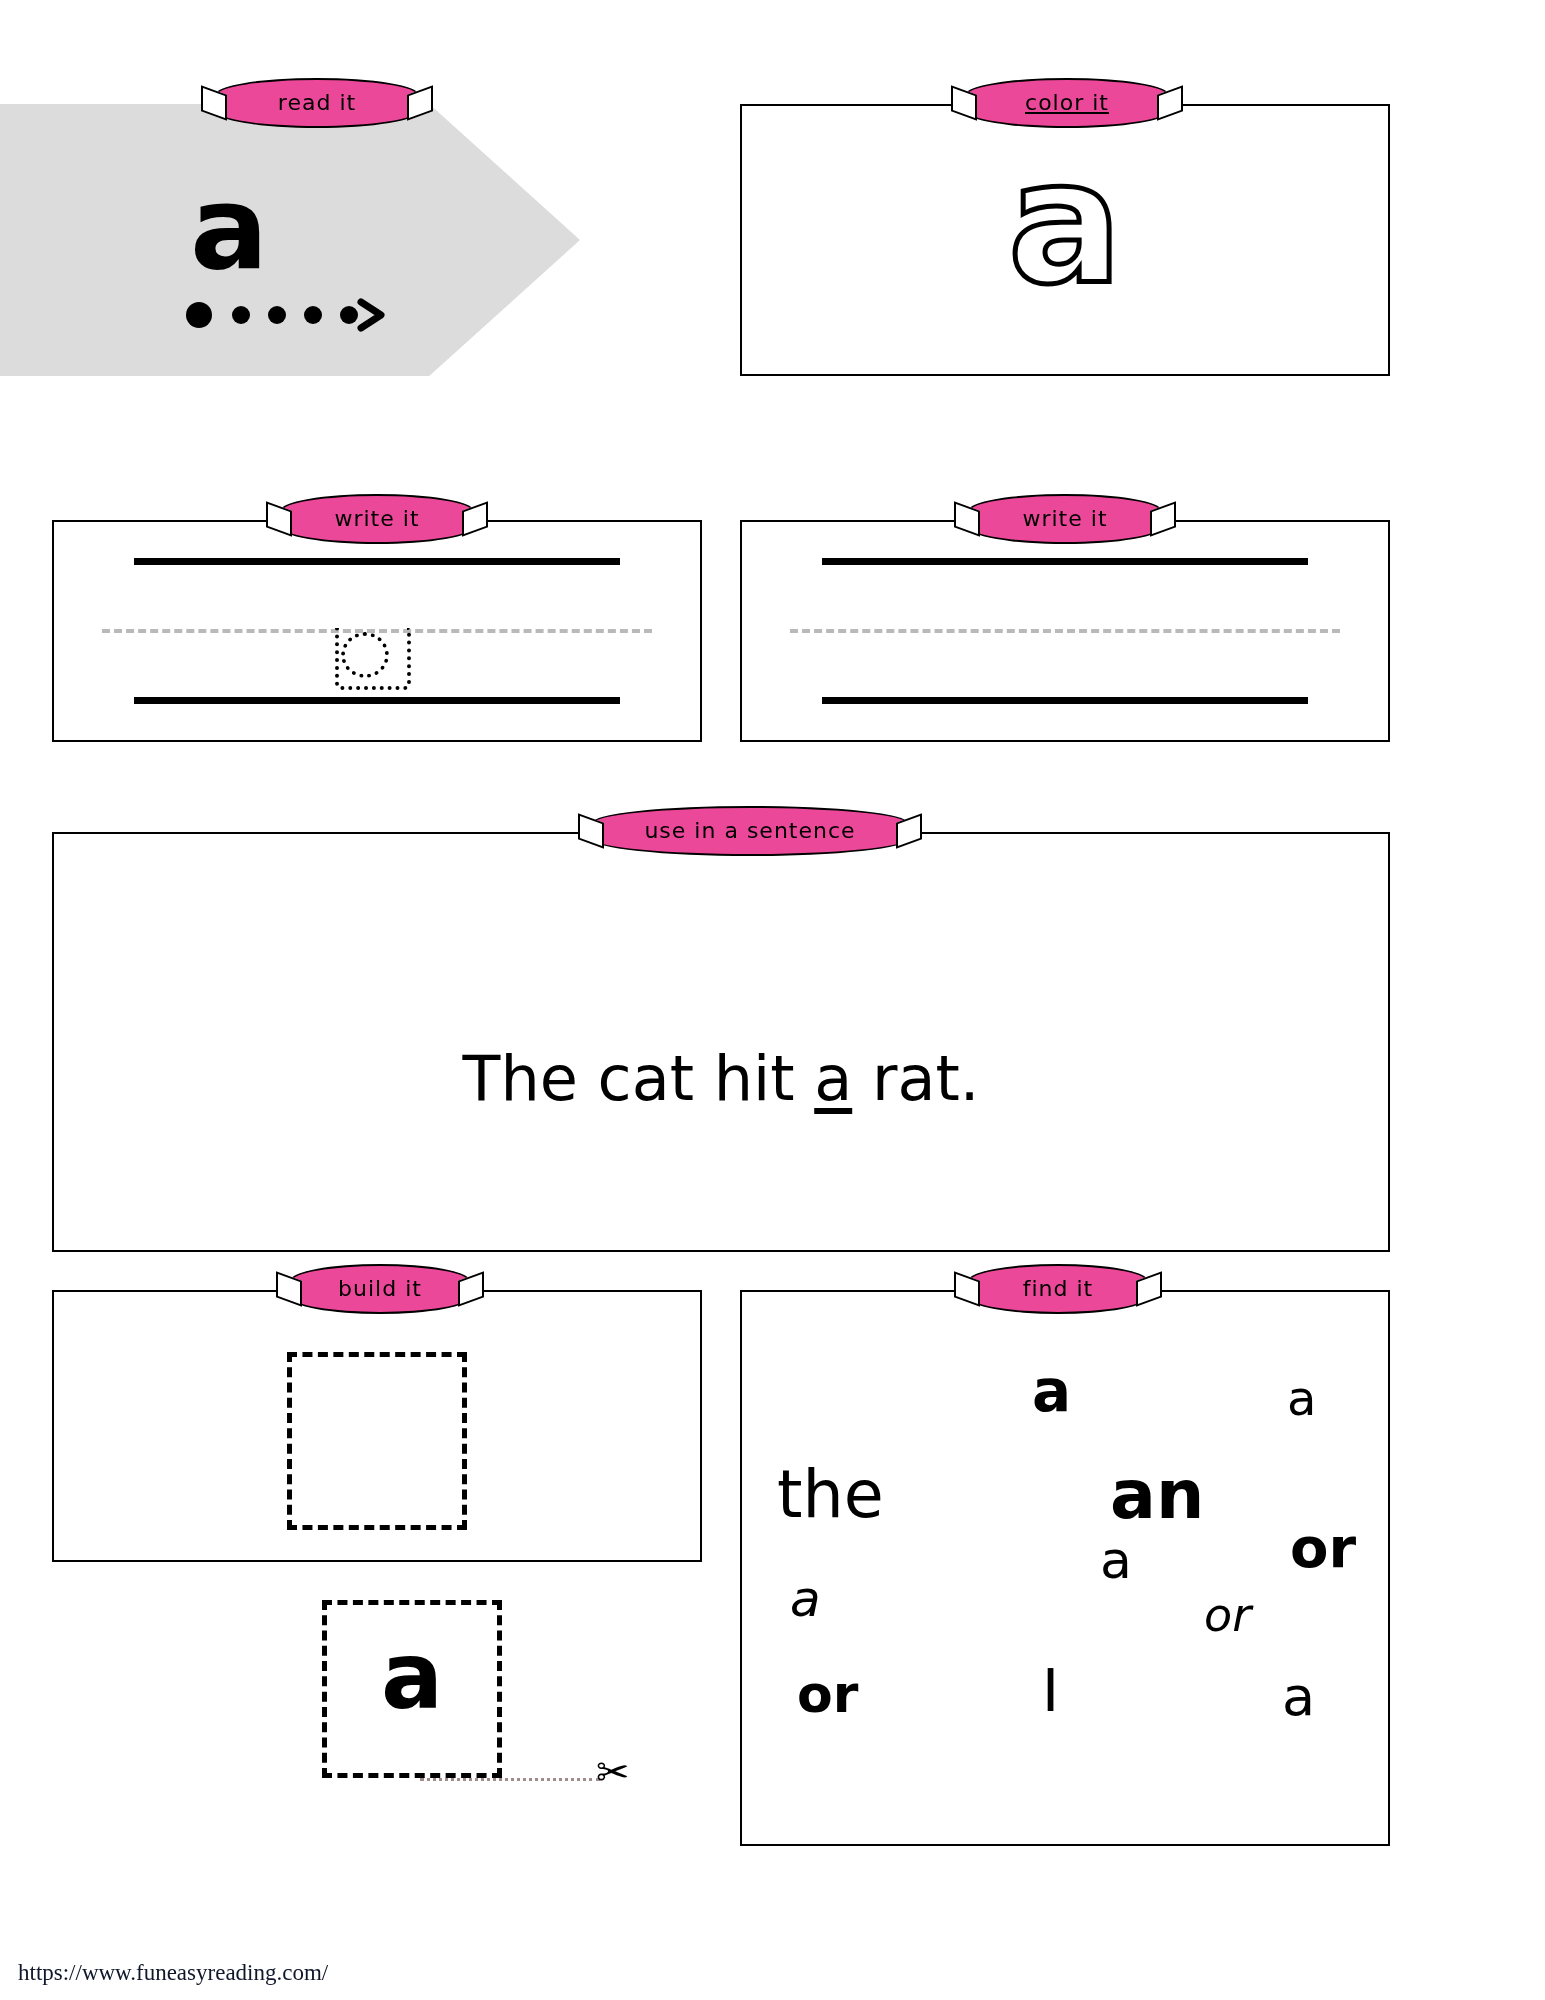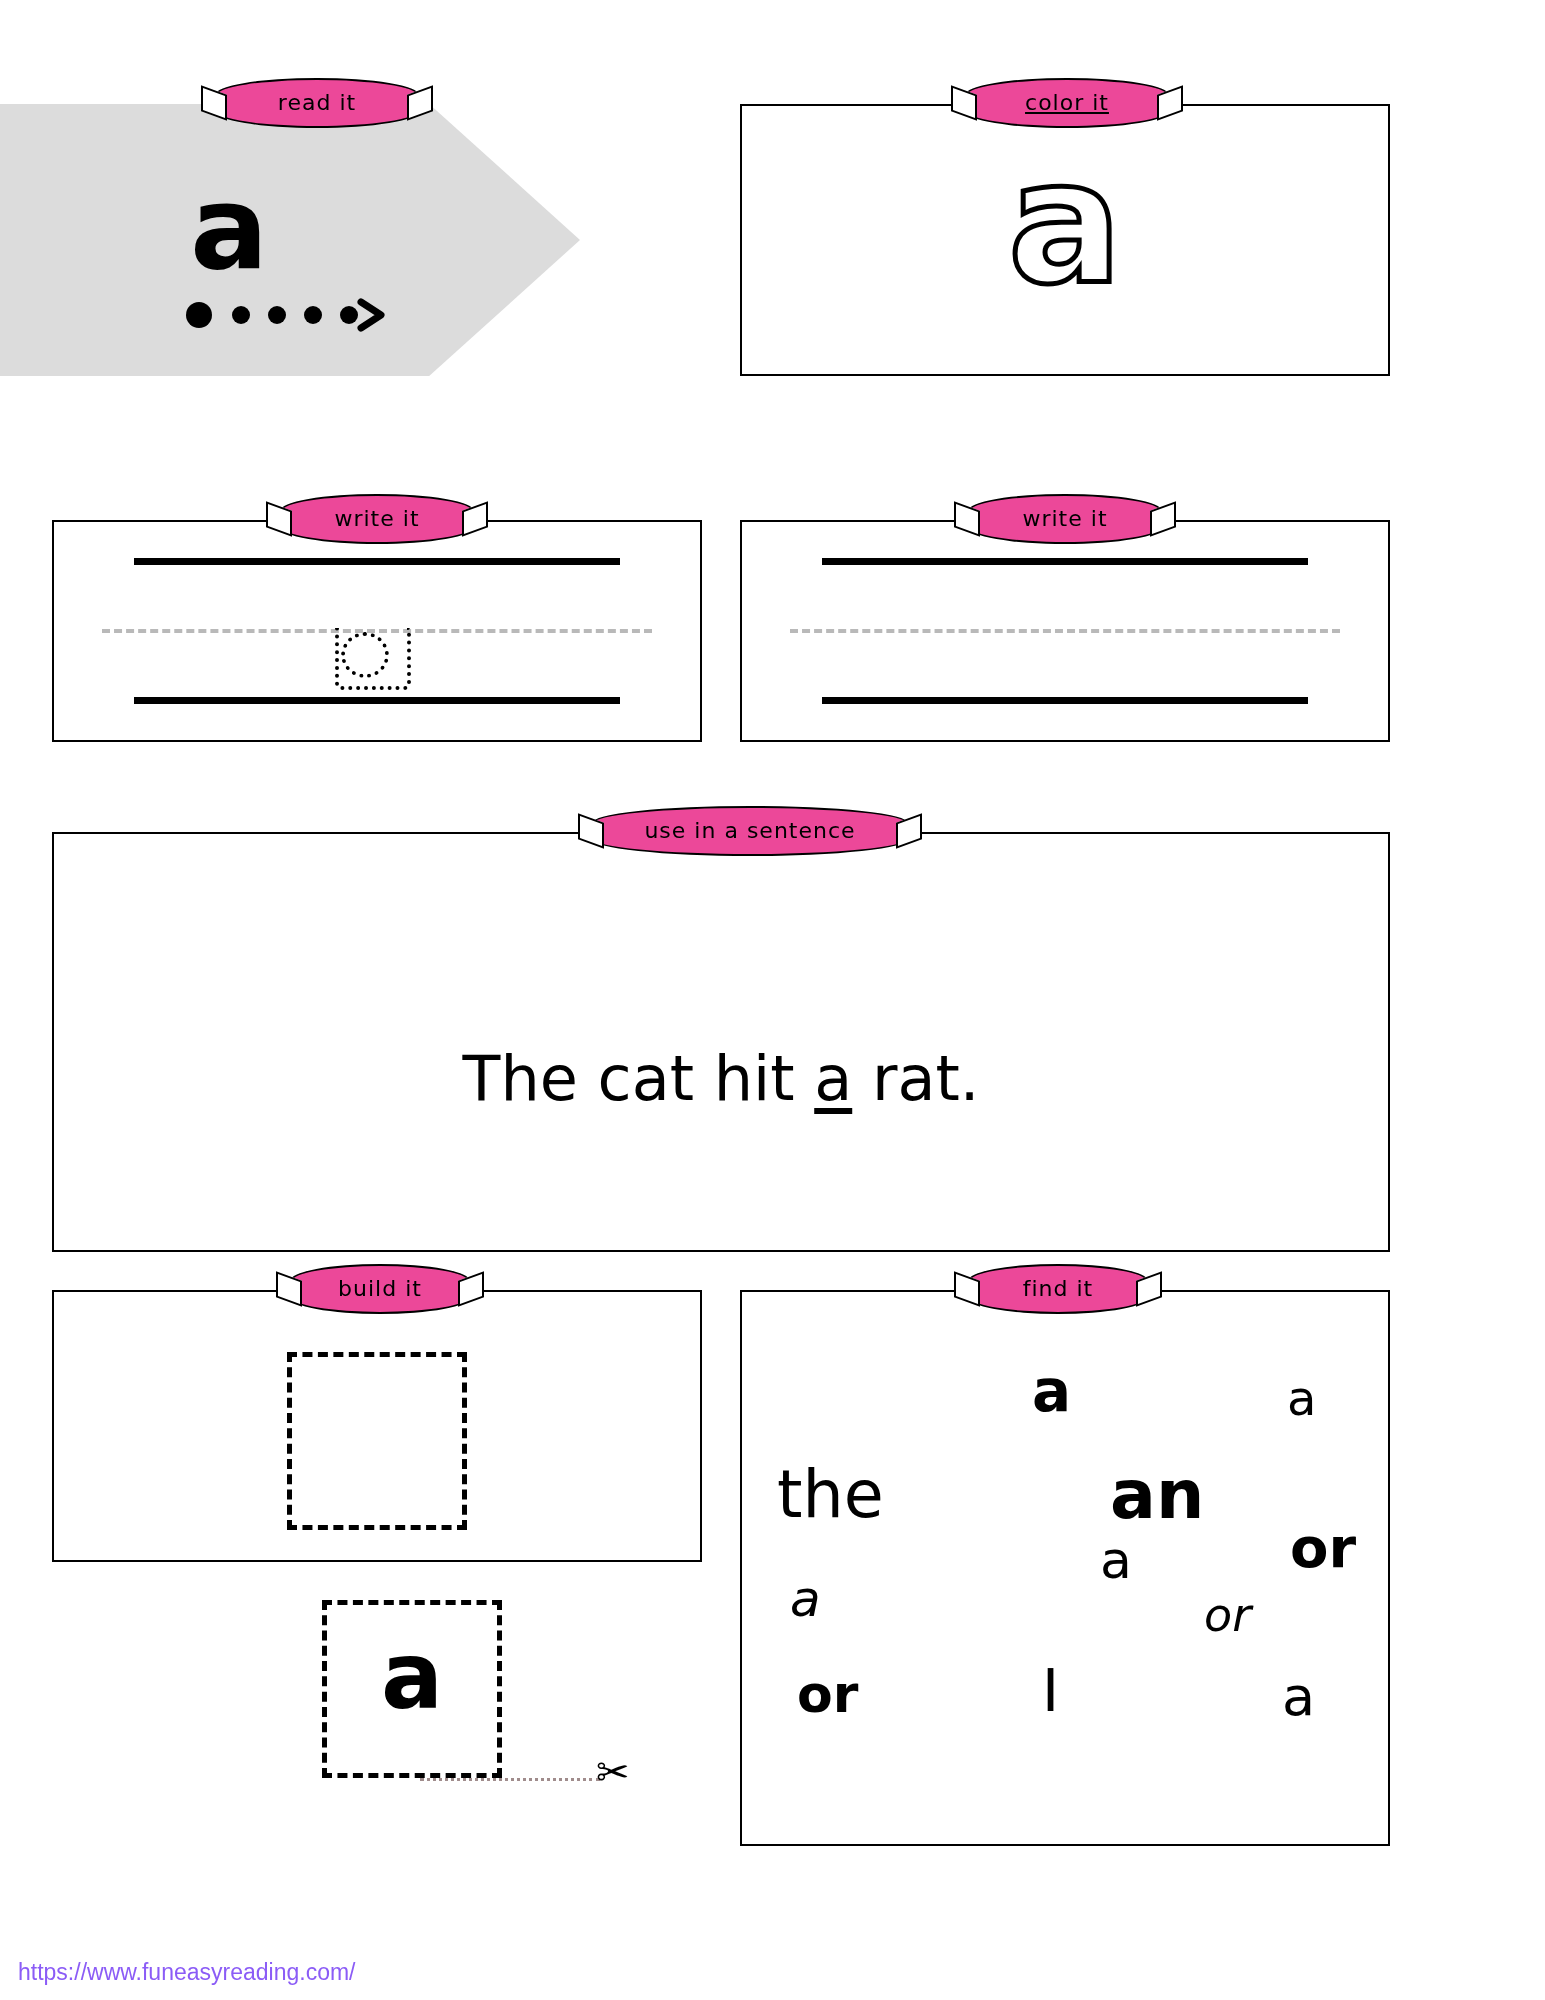--- a/index.html
+++ b/index.html
@@ -211,23 +211,23 @@
     font-family: "DejaVu Sans", sans-serif;
     line-height: 1;
     white-space: nowrap;
   }
 
   
   #footer-url {
     position: absolute;
     left: 18px;
     bottom: 14px;
-    font-family: Liberation Sans, sans-serif;
+    font-family: Liberation Serif, serif;
     font-size: 23px;
-    color: #8b5cf6;
+    color: #0f172a;
   }
 </style>
 </head>
 <body>
 
 <div id="read-it-shape"></div>
 <div class="banner" style="left:215px; top:78px; width:200px;">
   <span>read it</span>
 </div>
 <div id="read-letter">a</div>

